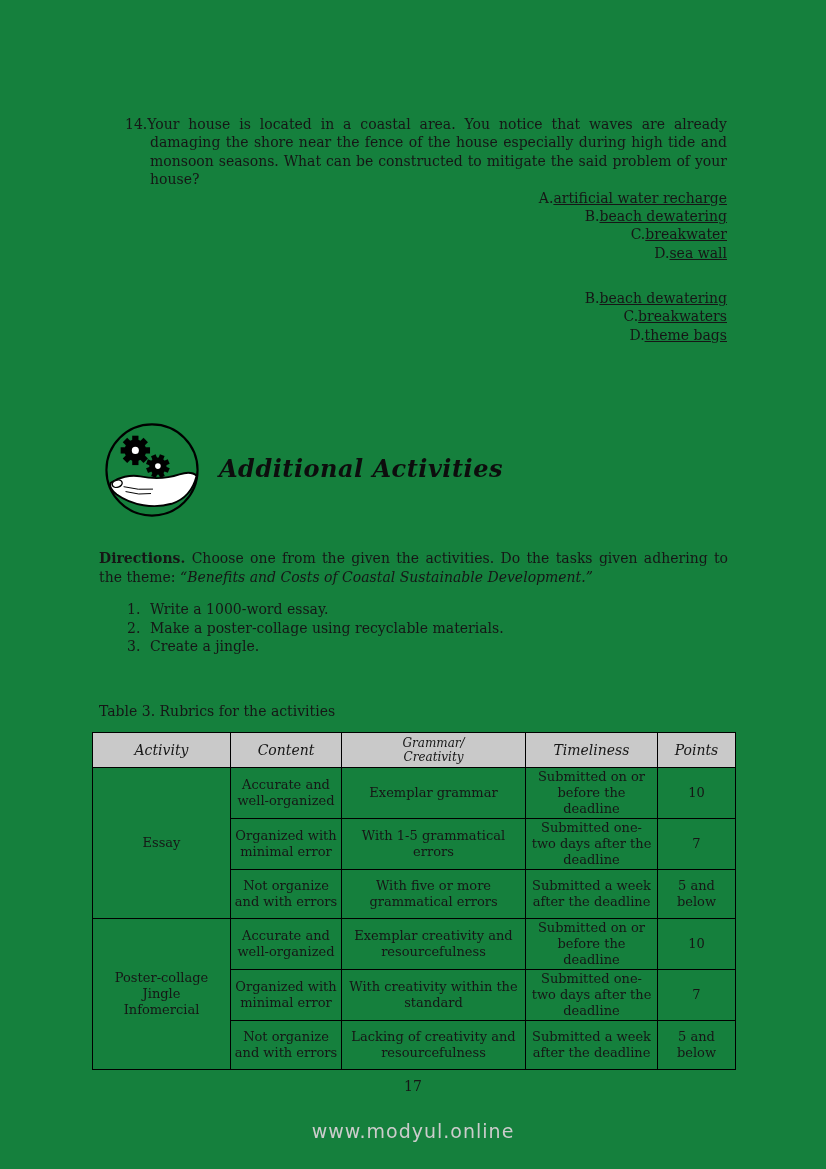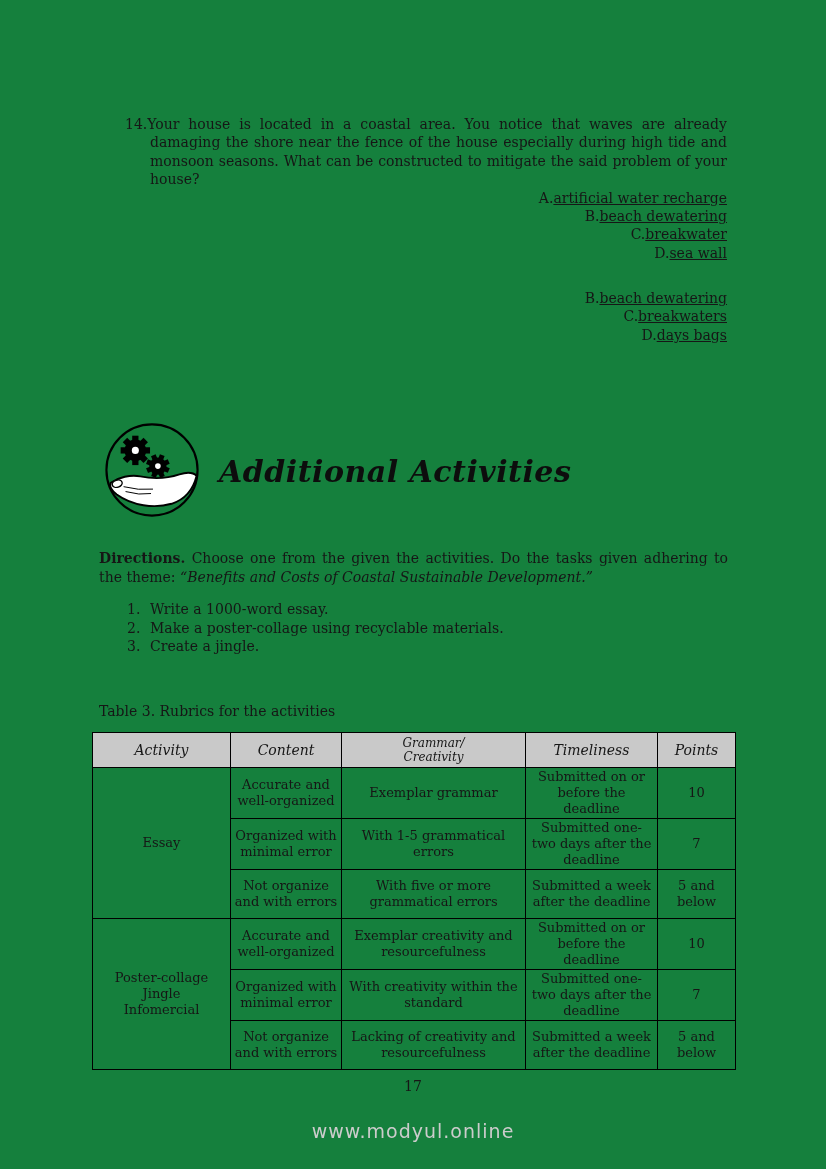--- a/index.html
+++ b/index.html
@@ -17,21 +17,21 @@
   .q15{top:289px;}
   .qtext{padding-left:25px;text-indent:-25px;}
   .options{margin-top:0;}
   .opt{padding-left:25px;text-align:right;text-decoration:underline;}
   .opt-letter{display:inline-block;width:26px;}
   
   .section-header{position:absolute;left:103px;top:421px;height:100px;}
   .icon-wrap{position:absolute;left:0;top:0;width:98px;height:98px;}
   .section-title{
     position:absolute;left:116px;top:33px;width:420px;
-    font-size:30px;font-weight:bold;font-style:italic;
+    font-size:24px;font-weight:bold;font-style:italic;
     letter-spacing:0.5px;color:#0d0d0d;white-space:nowrap;
   }
   
   .directions{position:absolute;left:99px;top:549px;width:629px;font-size:14px;line-height:19px;text-align:justify;}
   .directions .label{font-weight:bold;}
   .directions .theme{font-style:italic;}
   
   .activities{position:absolute;left:127px;top:600px;width:560px;font-size:14px;line-height:18.6px;}
   .act-num{display:inline-block;width:23px;}
   
@@ -69,21 +69,21 @@
       <div class="opt"><span class="opt-letter">B.</span><span>beach dewatering</span></div>
       <div class="opt"><span class="opt-letter">C.</span><span>breakwater</span></div>
       <div class="opt"><span class="opt-letter">D.</span><span>sea wall</span></div>
     </div>
   </div>
 
   <div class="question q15">
     <div class="options">
       <div class="opt"><span class="opt-letter">B.</span><span>beach dewatering</span></div>
       <div class="opt"><span class="opt-letter">C.</span><span>breakwaters</span></div>
-      <div class="opt"><span class="opt-letter">D.</span><span>days bags</span></div>
+      <div class="opt"><span class="opt-letter">D.</span><span>theme bags</span></div>
     </div>
   </div>
 
   <div class="section-header">
     <div class="icon-wrap">
       <svg width="98" height="98" viewBox="0 0 100 100" xmlns="http://www.w3.org/2000/svg">
         <circle cx="50" cy="50" r="46.5" fill="none" stroke="#000" stroke-width="2.2"></circle>
 
         <g transform="translate(33,30)">
           <g fill="#000">

